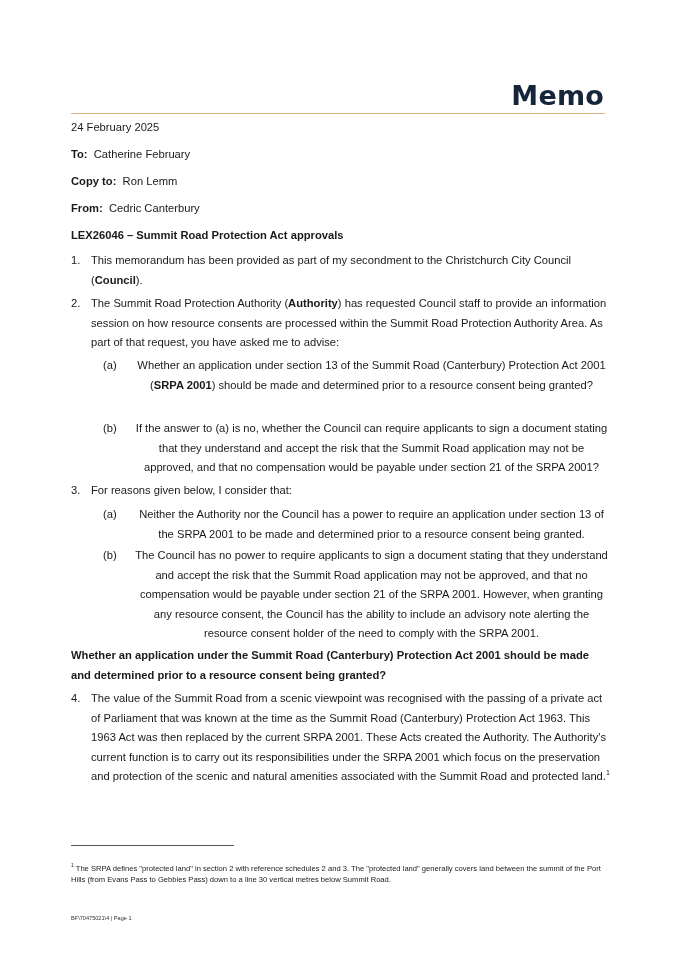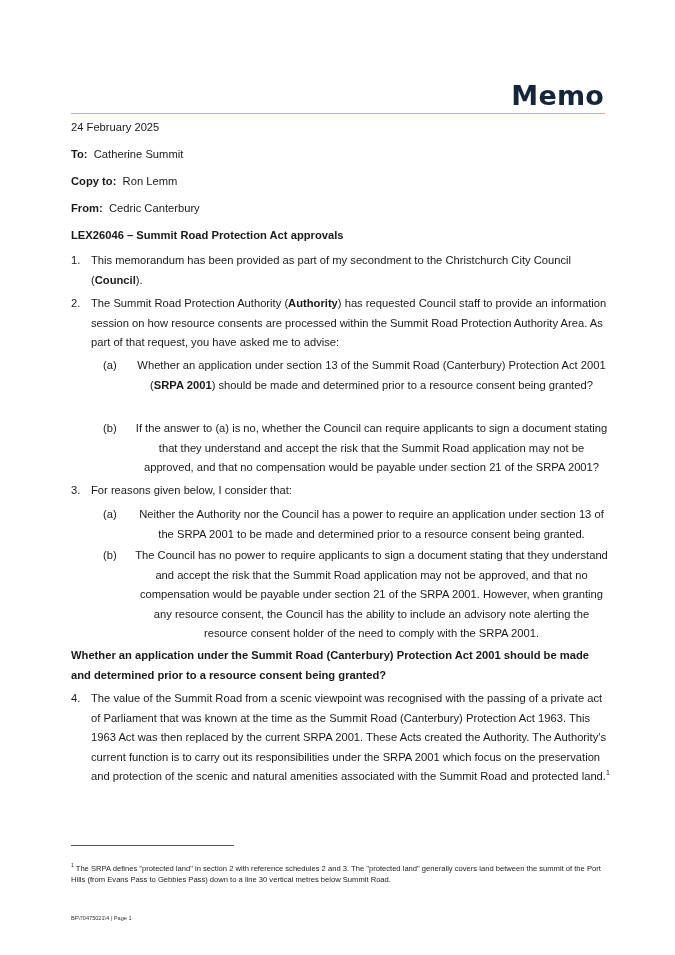--- a/index.html
+++ b/index.html
@@ -39,21 +39,21 @@
     sup { font-size: 7px; line-height: 0; }
   </style>
 </head>
 <body>
 
 <div class="memo-title">Memo</div>
 <div class="rule"></div>
 
 <div class="hdr" style="top:121px">24 February 2025</div>
 <div class="hdr" style="top:148px">
-  <b>To:</b>&nbsp;&nbsp;<span>Catherine Summit</span>
+  <b>To:</b>&nbsp;&nbsp;<span>Catherine February</span>
 </div>
 <div class="hdr" style="top:175px">
   <b>Copy to:</b>&nbsp;&nbsp;<span>Ron Lemm</span>
 </div>
 <div class="hdr" style="top:202px">
   <b>From:</b>&nbsp;&nbsp;<span>Cedric Canterbury</span>
 </div>
 <div class="subject">LEX26046 – Summit Road Protection Act approvals</div>
 
 <div class="para" style="top:251px">

